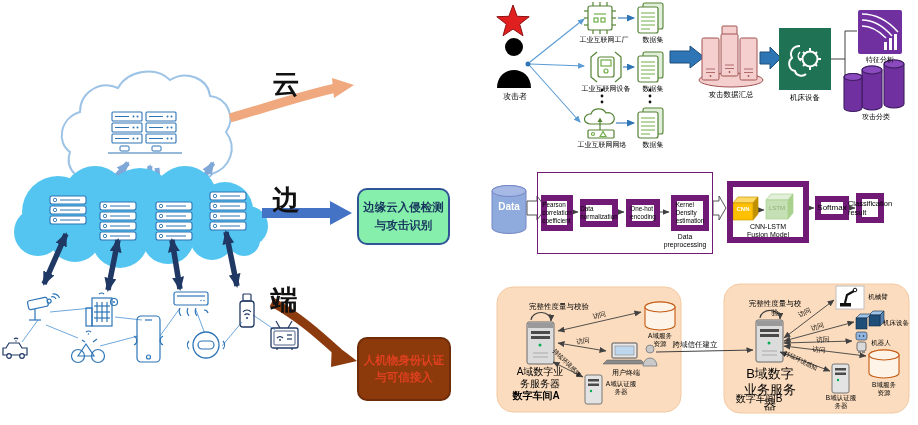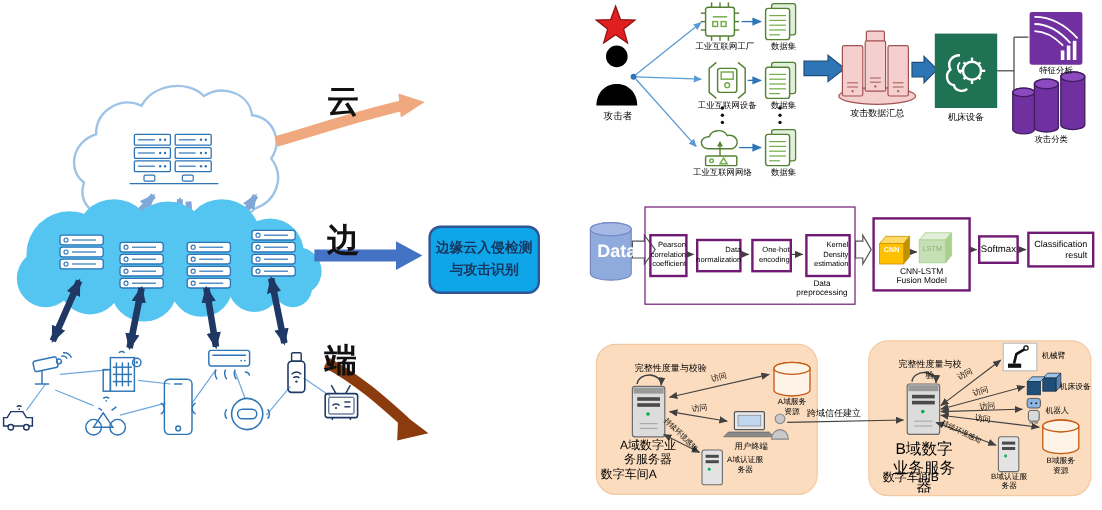--- a/index.html
+++ b/index.html
@@ -1,21 +1,21 @@
 <!DOCTYPE html>
 <html><head>
 <meta charset="utf-8">
 <style>
   body{margin:0}
   .canvas{position:relative;width:918px;height:425px;background:#fff;overflow:hidden;
           font-family:"Liberation Sans","DejaVu Sans",sans-serif}
   svg.art{position:absolute;left:0;top:0}
   .t{position:absolute;color:#000;text-align:center;line-height:1.2;white-space:pre-line}
-  .box{position:absolute;border:2px solid #701a75;background:transparent;display:flex;
-       align-items:center;justify-content:center;text-align:right;line-height:1.25;
+  .box{position:absolute;border:6px solid #701a75;background:transparent;display:flex;
+       align-items:center;justify-content:center;text-align:left;line-height:1.25;
        white-space:pre-line;color:#000;box-sizing:border-box}
   .zbox{position:absolute;border-radius:10px;font-weight:bold;display:flex;align-items:center;
         justify-content:center;text-align:center;white-space:pre-line;box-sizing:border-box}
   .rot{transform-origin:left top}
   .zone{font-weight:800;color:#111;font-size:27px}
 </style>
 </head>
 <body>
 
 <div class="canvas">
@@ -441,60 +441,62 @@
     <line x1="784" y1="346" x2="866" y2="356" marker-start="url(#mB)" marker-end="url(#mB)"></line>
     <line x1="780" y1="352" x2="830" y2="371" marker-start="url(#mB)" marker-end="url(#mB)"></line>
   </g>
 </g>
 </svg>
 
 <div class="t zone" style="left:266px;top:68px;width:40px">云</div>
 <div class="t zone" style="left:266px;top:184px;width:40px">边</div>
 <div class="t zone" style="left:264px;top:284px;width:40px">端</div>
 
-<div class="zbox" style="left:357px;top:188px;width:93px;height:57px;background:#0ea5e9;border:2px solid #2F5597;color:#17365D;font-size:11.5px;line-height:1.5">边缘云入侵检测
+<div class="zbox" style="left:357px;top:188px;width:93px;height:57px;background:#86efac;border:2px solid #2F5597;color:#17365D;font-size:11.5px;line-height:1.5">边缘云入侵检测
 与攻击识别</div>
+<div class="zbox" style="left:357px;top:337px;width:94px;height:64px;background:#8C3A0B;border:2px solid #6E2D08;color:#E04020;font-size:11.5px;line-height:1.5">人机物身份认证
+与可信接入</div>
 
 <div class="t" style="left:494px;top:92px;width:42px;font-size:8px">攻击者</div>
 <div class="t" style="left:575px;top:36px;width:58px;font-size:7px">工业互联网工厂</div>
 <div class="t" style="left:577px;top:85px;width:58px;font-size:7px">工业互联网设备</div>
 <div class="t" style="left:573px;top:141px;width:58px;font-size:7px">工业互联网网络</div>
 <div class="t" style="left:638px;top:36px;width:30px;font-size:7px">数据集</div>
 <div class="t" style="left:638px;top:85px;width:30px;font-size:7px">数据集</div>
 <div class="t" style="left:638px;top:141px;width:30px;font-size:7px">数据集</div>
 <div class="t" style="left:694px;top:90px;width:74px;font-size:7.5px">攻击数据汇总</div>
 <div class="t" style="left:779px;top:93px;width:52px;font-size:7.5px">机床设备</div>
 <div class="t" style="left:858px;top:56px;width:44px;font-size:7px">特征分析</div>
 <div class="t" style="left:850px;top:113px;width:52px;font-size:7px">攻击分类</div>
 
-<div class="t" style="left:492px;top:201px;width:44px;font-size:15px;font-weight:bold;color:#fff">Data</div>
+<div class="t" style="left:492px;top:201px;width:34px;font-size:10px;font-weight:bold;color:#fff">Data</div>
 <div class="box" style="left:537px;top:172px;width:176px;height:82px;border-width:1.5px"></div>
 <div class="box" style="left:541px;top:195px;width:32px;height:36px;font-size:6.3px">Pearson correlation coefficient</div>
 <div class="box" style="left:580px;top:199px;width:38px;height:28px;font-size:6.3px">Data normalization</div>
 <div class="box" style="left:626px;top:199px;width:34px;height:28px;font-size:6.3px">One-hot encoding</div>
 <div class="box" style="left:671px;top:195px;width:38px;height:36px;font-size:6.3px">Kernel Density estimation</div>
 <div class="t" style="left:657px;top:233px;width:56px;font-size:6.8px">Data preprocessing</div>
 <div class="box" style="left:727px;top:181px;width:82px;height:62px"></div>
 <div class="t" style="left:733px;top:206px;width:20px;font-size:6px;font-weight:bold;color:#fff">CNN</div>
 <div class="t" style="left:766px;top:205px;width:22px;font-size:6px;color:#8FAF78">LSTM</div>
 <div class="t" style="left:727px;top:223px;width:82px;font-size:7px">CNN-LSTM
 Fusion Model</div>
 <div class="box" style="left:815px;top:196px;width:34px;height:24px;font-size:8px">Softmax</div>
-<div class="box" style="left:856px;top:193px;width:56px;height:30px;font-size:7.5px">Classification
+<div class="box" style="left:856px;top:193px;width:28px;height:30px;font-size:7.5px">Classification
 result</div>
 
 <div class="t" style="left:516px;top:302px;width:86px;font-size:7.5px">完整性度量与校验</div>
 <div class="t" style="left:513px;top:366px;width:54px;font-size:10px">A域数字业务服务器</div>
 <div class="t" style="left:645px;top:332px;width:30px;font-size:6.5px">A域服务资源</div>
 <div class="t" style="left:604px;top:369px;width:44px;font-size:7px">用户终端</div>
 <div class="t" style="left:604px;top:380px;width:34px;font-size:6.5px">A域认证服务器</div>
 <div class="t rot" style="left:592px;top:313px;font-size:6.5px;transform:rotate(-14deg)">访问</div>
 <div class="t rot" style="left:576px;top:338px;font-size:6.5px;transform:rotate(-8deg)">访问</div>
 <div class="t rot" style="left:556px;top:348px;font-size:6px;transform:rotate(44deg)">持续环境感知</div>
-<div class="t" style="left:494px;top:390px;width:60px;font-size:10px;font-weight:normal">数字车间A</div>
+<div class="t" style="left:506px;top:390px;width:60px;font-size:10px;font-weight:bold">数字车间A</div>
 
 <div class="t" style="left:666px;top:340px;width:58px;font-size:7.5px">跨域信任建立</div>
 
 <div class="t" style="left:746px;top:299px;width:58px;font-size:7.5px">完整性度量与校验</div>
 <div class="t" style="left:742px;top:366px;width:56px;font-size:13px">B域数字业务服务器</div>
 <div class="t" style="left:866px;top:293px;width:24px;font-size:6.5px">机械臂</div>
 <div class="t" style="left:882px;top:319px;width:28px;font-size:6.5px">机床设备</div>
 <div class="t" style="left:870px;top:339px;width:22px;font-size:6.5px">机器人</div>
 <div class="t" style="left:869px;top:381px;width:30px;font-size:6.5px">B域服务资源</div>
 <div class="t" style="left:824px;top:394px;width:34px;font-size:6.5px">B域认证服务器</div>

